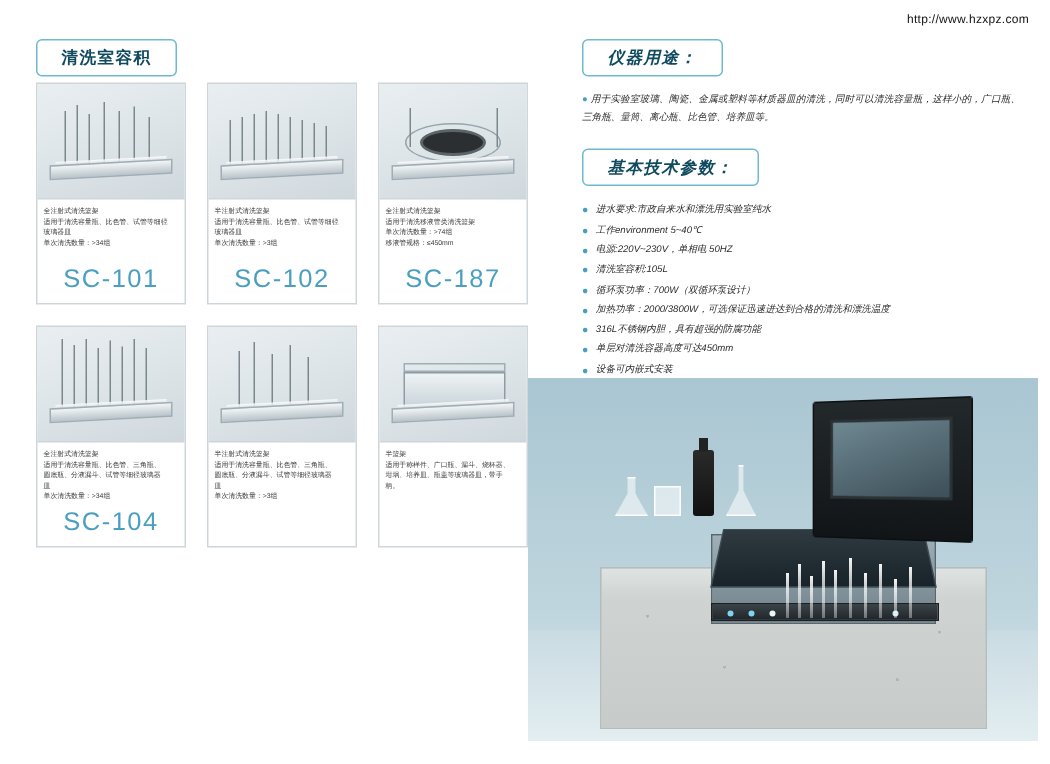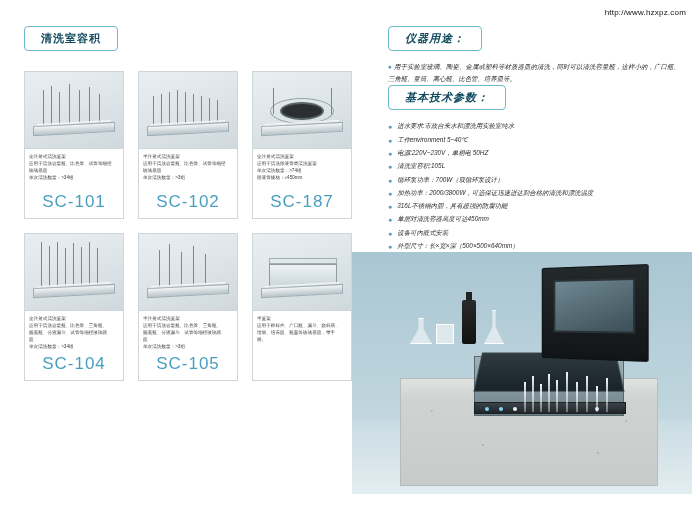--- a/index.html
+++ b/index.html
@@ -31,21 +31,21 @@
     background: #fff;
     letter-spacing: 1px;
   }
 
   
   .left {
     position: absolute; left: 24px; top: 26px;
     width: 330px;
   }
   .rack-grid {
-    margin-top: 20px;
+    margin-top: 4px;
     display: grid;
     grid-template-columns: repeat(3, 100px);
     gap: 14px;
   }
   .rack-card {
     width: 100px;
     background: #fff;
     border: 1px solid #cfd6da;
   }
   .rack-img {
@@ -295,21 +295,20 @@
           <div class="pin" style="left:54px;top:12px;height:44px"></div>
           <div class="pin" style="left:66px;top:20px;height:36px"></div>
           <div class="shelf2"></div>
           <div class="shelf"></div>
         </div>
         <div class="rack-desc" style="white-space:pre-line">半注射式清洗篮架
 适用于清洗容量瓶、比色管、三角瓶、
 圆底瓶、分液漏斗、试管等细径玻璃器
 皿
 单次清洗数量：&gt;3组</div>
-        <div class="rack-code label-code">SC-105</div>
       </div>
 
       <div class="rack-card">
         <div class="rack-img">
           <div style="position:absolute;left:16px;top:30px;width:68px;height:26px;border:1px solid #8f9ca3;background:linear-gradient(180deg,#eef3f5,#c6d1d7);"></div>
           <div style="position:absolute;left:16px;top:24px;width:68px;height:6px;border:1px solid #9fadb5;"></div>
           <div class="shelf2"></div>
           <div class="shelf"></div>
         </div>
         <div class="rack-desc" style="white-space:pre-line">半篮架
@@ -321,21 +320,21 @@
     </div>
   </div>
 
   <div class="right">
     <div class="pill">仪器用途：</div>
     <div class="para">
       <span class="dot">●</span>
       <span>用于实验室玻璃、陶瓷、金属或塑料等材质器皿的清洗，同时可以清洗容量瓶，这样小的，广口瓶、三角瓶、量筒、离心瓶、比色管、培养皿等。</span>
     </div>
 
-    <div style="">
+    <div style="margin-top:14px">
       <div class="pill">基本技术参数：</div>
     </div>
 
     <div class="spec-list">
       <div class="spec-item">
           <span class="bullet">●</span>
           <span>进水要求:市政自来水和漂洗用实验室纯水</span>
         </div>
       <div class="spec-item">
           <span class="bullet">●</span>

